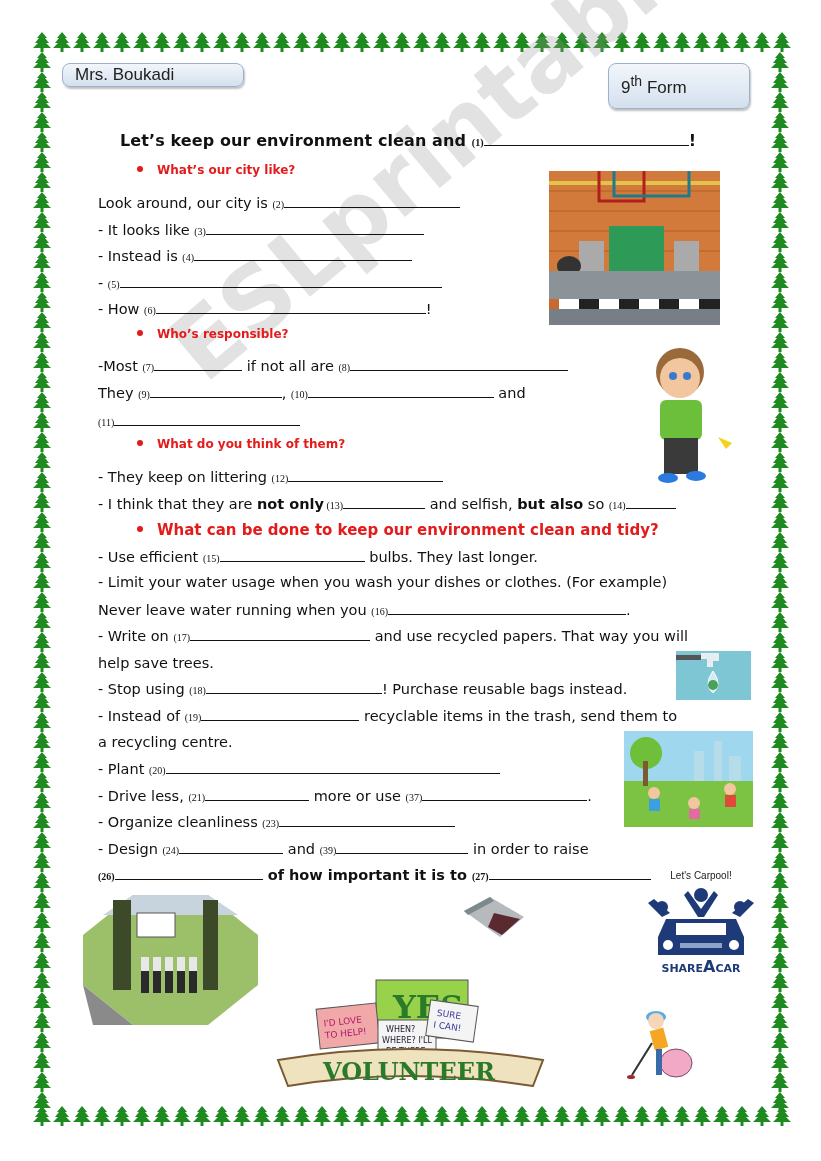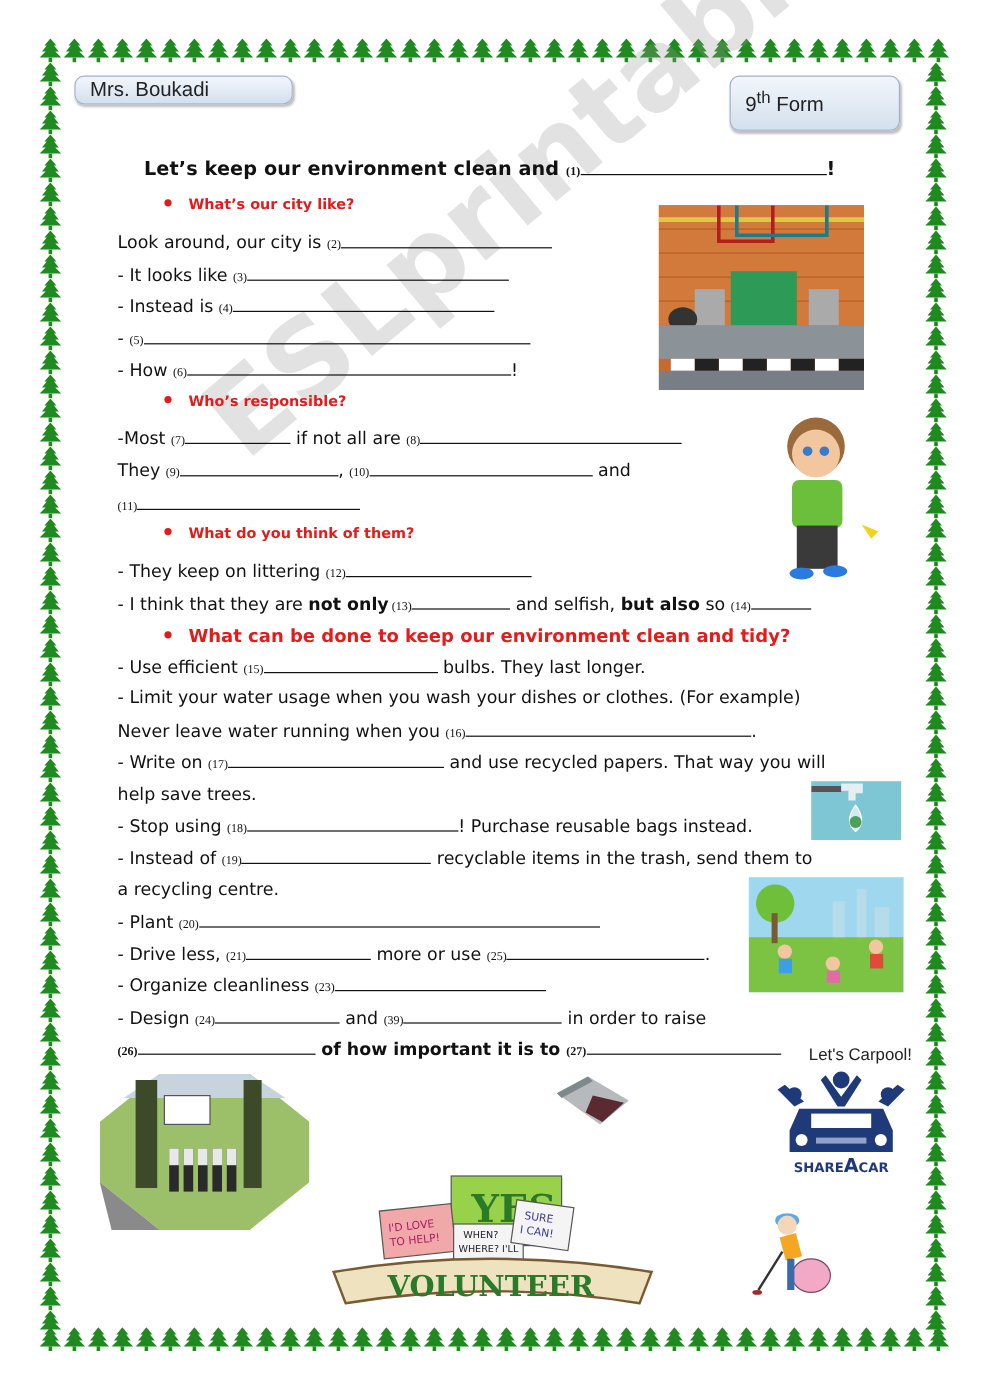--- a/index.html
+++ b/index.html
@@ -623,21 +623,21 @@
 <div class="heading small" style="left:137px; top:521px;"><span class="bullet"></span><span>What can be done to keep our environment clean and tidy?</span></div>
 <div class="line" style="top:546px;"><span>- Use efficient </span><span class="num">(15)</span><span class="blank" style="width:145px;"></span><span> bulbs. They last longer.</span></div>
 <div class="line" style="top:571px;text-align:right;">- Limit your water usage when you wash your dishes or clothes. (For example)</div>
 <div class="line" style="top:599px;"><span>Never leave water running when you </span><span class="num">(16)</span><span class="blank" style="width:238px;"></span><span>.</span></div>
 <div class="line" style="top:625px;"><span>- Write on </span><span class="num">(17)</span><span class="blank" style="width:180px;"></span><span> and use recycled papers. That way you will</span></div>
 <div class="line" style="top:652px;">help save trees.</div>
 <div class="line" style="top:678px;"><span>- Stop using </span><span class="num">(18)</span><span class="blank" style="width:176px;"></span><span>! Purchase reusable bags instead.</span></div>
 <div class="line" style="top:705px;"><span>- Instead of </span><span class="num">(19)</span><span class="blank" style="width:158px;"></span><span> recyclable items in the trash, send them to</span></div>
 <div class="line" style="top:731px;">a recycling centre.</div>
 <div class="line" style="top:758px;"><span>- Plant </span><span class="num">(20)</span><span class="blank" style="width:334px;"></span></div>
-<div class="line" style="top:785px;"><span>- Drive less, </span><span class="num">(21)</span><span class="blank" style="width:104px;"></span><span> more or use </span><span class="num">(25)</span><span class="blank" style="width:165px;"></span><span>.</span></div>
+<div class="line" style="top:785px;"><span>- Drive less, </span><span class="num">(21)</span><span class="blank" style="width:104px;"></span><span> more or use </span><span class="num">(37)</span><span class="blank" style="width:165px;"></span><span>.</span></div>
 <div class="line" style="top:811px;"><span>- Organize cleanliness </span><span class="num">(23)</span><span class="blank" style="width:176px;"></span></div>
 <div class="line" style="top:838px;"><span>- Design </span><span class="num">(24)</span><span class="blank" style="width:104px;"></span><span> and </span><span class="num">(39)</span><span class="blank" style="width:132px;"></span><span> in order to raise</span></div>
 <div class="line" style="top:864px;font-weight:bold;"><span class="num">(26)</span><span class="blank" style="width:148px;"></span><span> of how important it is to </span><span class="num">(27)</span><span class="blank" style="width:162px;"></span></div>
 
 <div class="img" style="left:549px; top:171px; width:171px; height:154px; background:#c86a2e;">
   <svg width="171" height="154" viewBox="0 0 171 154">
     <rect x="0" y="0" width="171" height="100" fill="#d27a3c"></rect>
     <g stroke="#b55f25" stroke-width="1">
       <line x1="0" y1="20" x2="171" y2="20"></line>
         <line x1="0" y1="40" x2="171" y2="40"></line>
@@ -756,21 +756,21 @@
     <text x="118" y="86" font-size="8" fill="#223" font-family="DejaVu Sans, sans-serif">BE THERE</text>
     <rect x="160" y="35" width="48" height="36" fill="#f4f4f4" stroke="#555" transform="rotate(8 184 53)"></rect>
     <text x="168" y="50" font-size="9" fill="#3a3aa0" font-family="DejaVu Sans, sans-serif" transform="rotate(8 184 53)">SURE</text>
     <text x="166" y="62" font-size="9" fill="#3a3aa0" font-family="DejaVu Sans, sans-serif" transform="rotate(8 184 53)">I CAN!</text>
     <path d="M10 92 Q140 70 275 92 L265 118 Q140 98 20 118 Z" fill="#efe2bf" stroke="#7a5a33" stroke-width="2"></path>
     <text x="55" y="112" font-size="24" font-weight="bold" fill="#2a7a2a" font-family="DejaVu Serif, serif">VOLUNTEER</text>
   </svg>
 </div>
 
 <div class="img" style="left:642px; top:868px; width:118px; height:120px;">
-  <div style="text-align:right; font-family:'Liberation Sans', sans-serif; font-size:14px; color:#222; margin-top:2px;">Let's Carpool!</div>
+  <div style="text-align:center; font-family:'Liberation Sans', sans-serif; font-size:10px; color:#222; margin-top:2px;">Let's Carpool!</div>
   <svg width="118" height="72" viewBox="0 0 118 72" style="display:block; margin-top:6px;">
     <g fill="#1e3a78">
       <circle cx="59" cy="8" r="7"></circle>
         <path d="M46 4 L59 22 L72 4 L76 8 L62 30 H56 L42 8z"></path>
       <circle cx="20" cy="20" r="6"></circle>
         <path d="M6 16 l14 14 l8 -4 l-16 -14z"></path>
       <circle cx="98" cy="20" r="6"></circle>
         <path d="M112 16 l-14 14 l-8 -4 l16 -14z"></path>
       <path d="M24 32 h70 l8 18 v18 h-86 v-18z"></path>
     </g>

